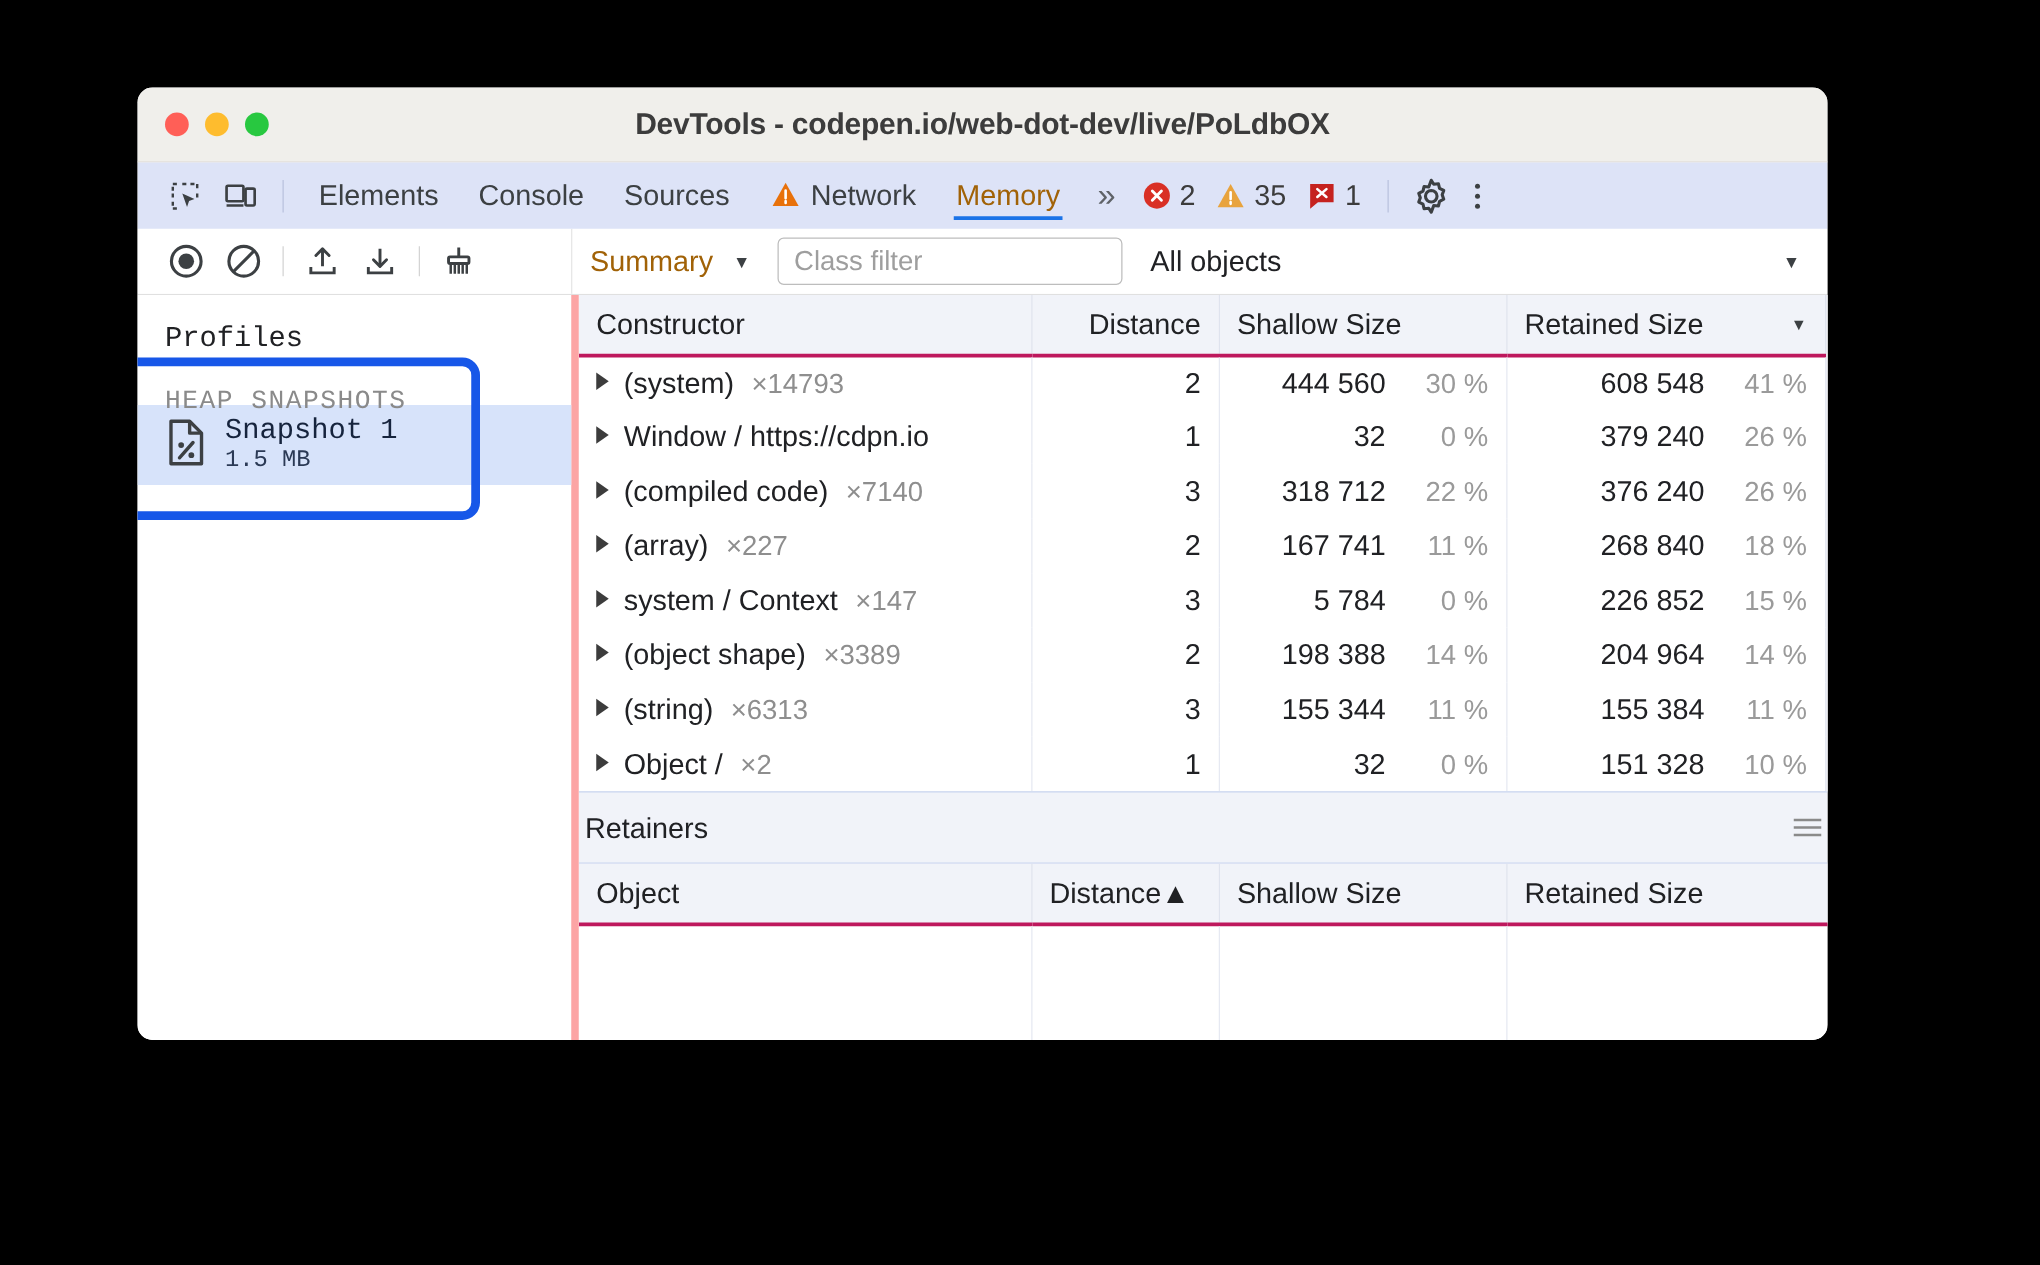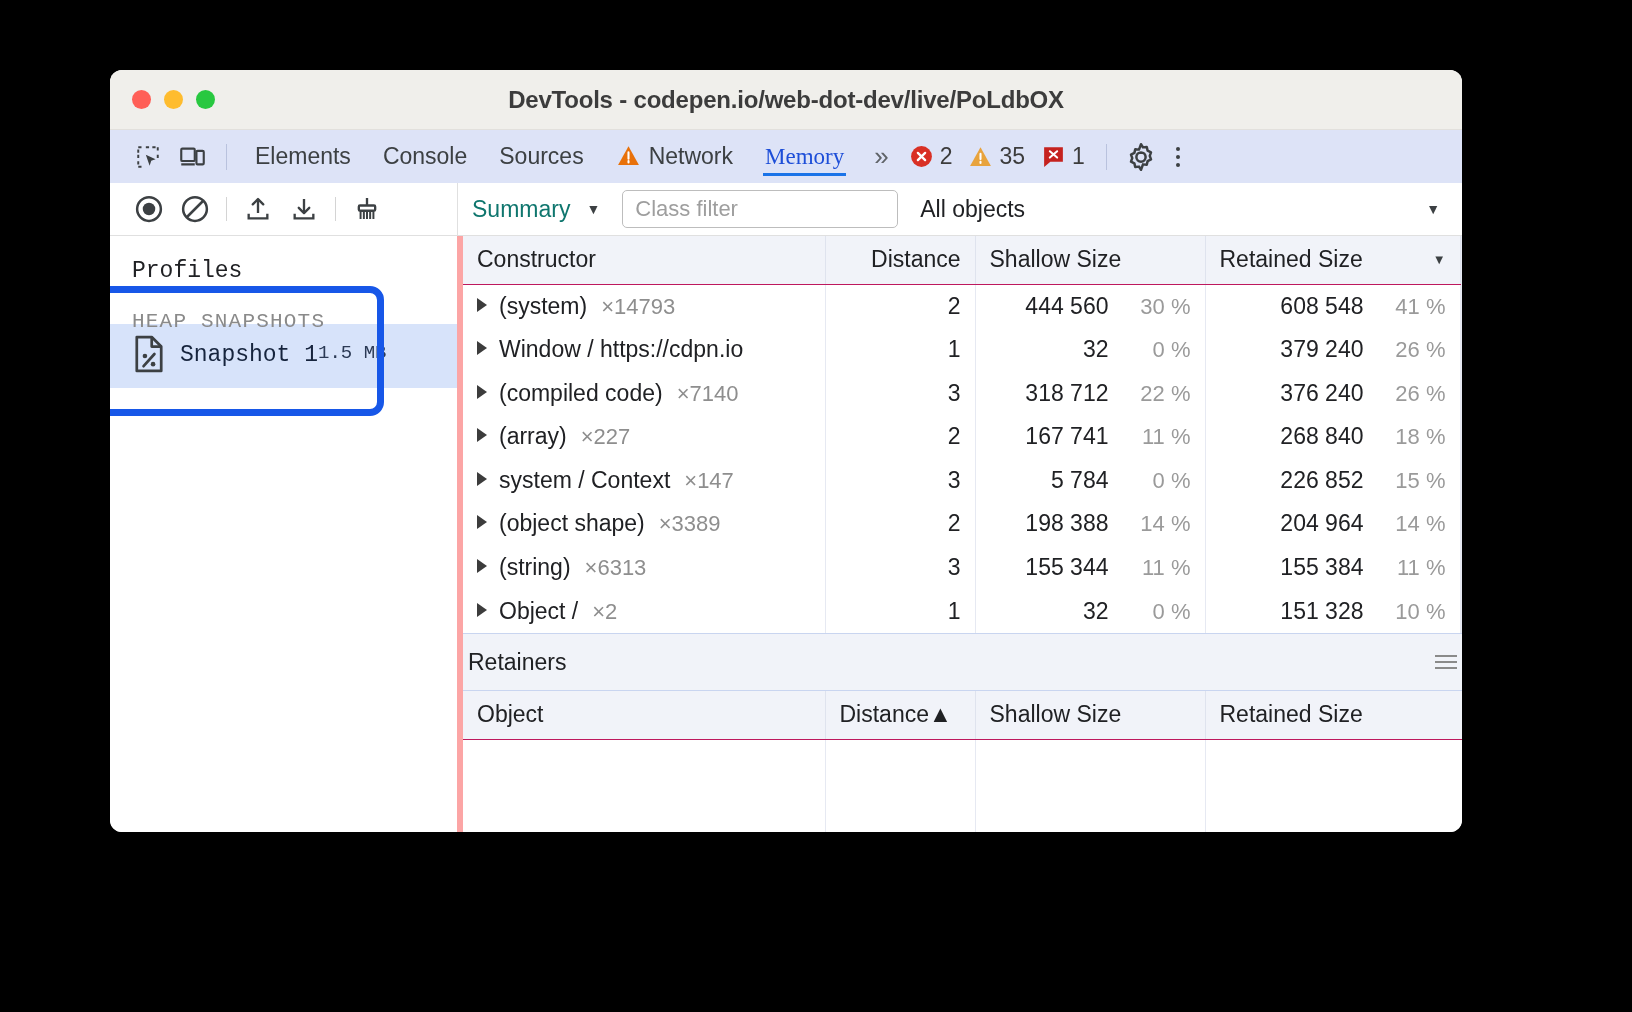--- a/index.html
+++ b/index.html
@@ -35,77 +35,77 @@
   .tb-icon{
     width:44px;height:40px;display:flex;align-items:center;justify-content:center;
     color:#3c4043;
   }
   .tb-icon:first-child{margin-left:16px;}
   .vsep{width:1px;height:26px;background:#b9c2de;margin:0 12px;}
   .tab{
     font-size:23px;color:#3c4043;padding:0 16px;height:38px;
     display:flex;align-items:center;gap:8px;position:relative;white-space:nowrap;
   }
-  .tab.active{color:#1d4ed8;font-family:Liberation Serif, serif;}
+  .tab.active{color:#a16207;}
   .tab.active:after{
     content:"";position:absolute;left:14px;right:14px;bottom:0;height:3px;background:#1a73e8;
   }
   .chev{font-size:26px;color:#5f6368;padding:0 14px;letter-spacing:-4px;}
   .counters{display:flex;align-items:center;gap:7px;margin-left:10px;font-size:23px;color:#3c3c3c;}
   .counters .grp{display:flex;align-items:center;gap:6px;margin-right:9px;}
   .kebab{
     width:30px;display:flex;flex-direction:column;align-items:center;gap:4px;margin-right:18px;
   }
   .kebab i{width:4px;height:4px;border-radius:50%;background:#3c4043;display:block;}
   
   .toolrow{flex:0 0 52px;display:flex;border-bottom:1px solid #e0e0e0;}
   .toolleft{
     width:347px;flex:0 0 347px;display:flex;align-items:center;
     border-right:1px solid #e0e0e0;background:#fff;
   }
   .toolleft .tb-icon{width:46px;}
   .toolleft .vsep{background:#d4d4d4;height:24px;margin:0 8px;}
   .toolright{flex:1;display:flex;align-items:center;background:#fff;padding-left:14px;gap:0;}
   .selwrap{display:flex;align-items:center;gap:16px;}
-  .sel-label{font-size:23px;color:#0f766e;}
+  .sel-label{font-size:23px;color:#a16207;}
   .caret{font-size:14px;color:#3c4043;}
   .classfilter{
     width:250px;height:36px;border:1px solid #bdbdbd;border-radius:5px;
     display:flex;align-items:center;padding:0 12px;margin-left:22px;
     font-size:22px;color:#9e9e9e;background:#fff;
   }
   .allobj{font-size:23px;color:#202124;margin-left:22px;}
   .caret-right{margin-left:auto;margin-right:22px;font-size:14px;color:#3c4043;}
   
   .body{flex:1;display:flex;min-height:0;}
   .sidebar{
     width:347px;flex:0 0 347px;border-right:6px solid #fca5a5;background:#fff;position:relative;font-family:Liberation Mono, monospace;
   }
   .profiles-hd{font-size:23px;color:#202124;padding:22px 0 0 22px;}
   .section-hd{
     font-size:21px;color:#8a8a8a;letter-spacing:1.2px;padding:26px 0 0 22px;height:40px;box-sizing:border-box;
   }
   .snapshot-row{
     display:flex;align-items:center;gap:14px;background:#d7e3fa;height:64px;padding-left:22px;
   }
-  .snap-texts{display:flex;flex-direction:row;line-height:1.12;}
+  .snap-texts{display:flex;flex-direction:column;line-height:1.12;}
   .snap-title{font-size:23px;color:#16243d;}
   .snap-sub{font-size:19px;color:#2b3a55;}
   
   .annot{
     position:absolute;left:-16px;top:50px;width:290px;height:130px;
     border:7px solid #1757e8;border-radius:14px;box-sizing:border-box;pointer-events:none;
   }
   
   .main{flex:1;display:flex;flex-direction:column;min-width:0;background:#fff;}
   .grid-wrap{flex:0 0 397px;display:flex;min-height:0;}
   table{border-collapse:collapse;width:100%;table-layout:fixed;}
   th{
     background:#f1f3f9;font-weight:normal;font-size:23px;color:#202124;text-align:left;
-    height:48px;padding:0 14px;border-right:1px solid #dfe3ee;border-bottom:1px solid #be185d;
+    height:48px;padding:0 14px;border-right:1px solid #dfe3ee;border-bottom:3px solid #be185d;
     box-sizing:border-box;
   }
   th.num{text-align:right;}
   td{
     font-size:23px;color:#202124;height:43px;padding:0 14px;box-sizing:border-box;
     border-right:1px solid #e6e9f2;white-space:nowrap;
   }
   td.num{text-align:right;}
   .tri{
     display:inline-block;width:0;height:0;

